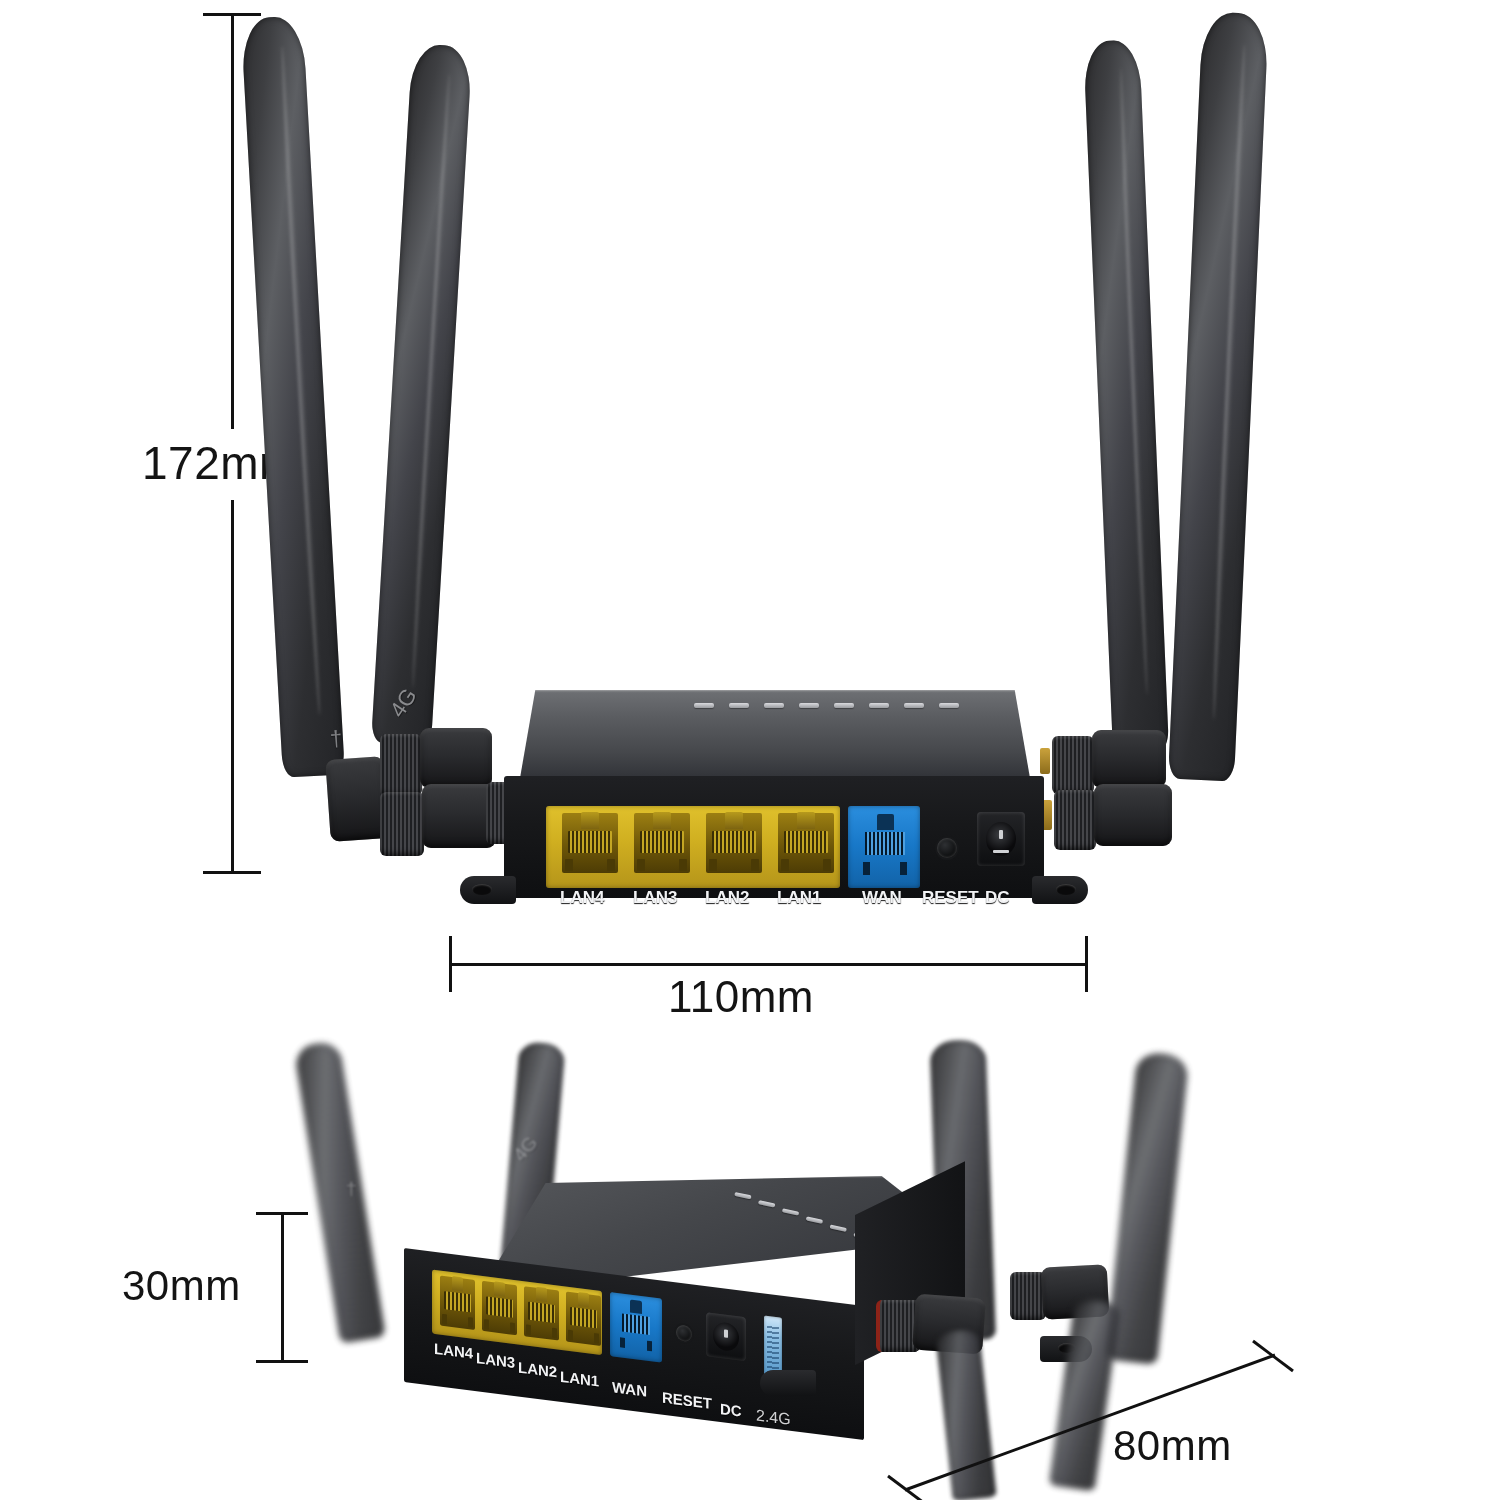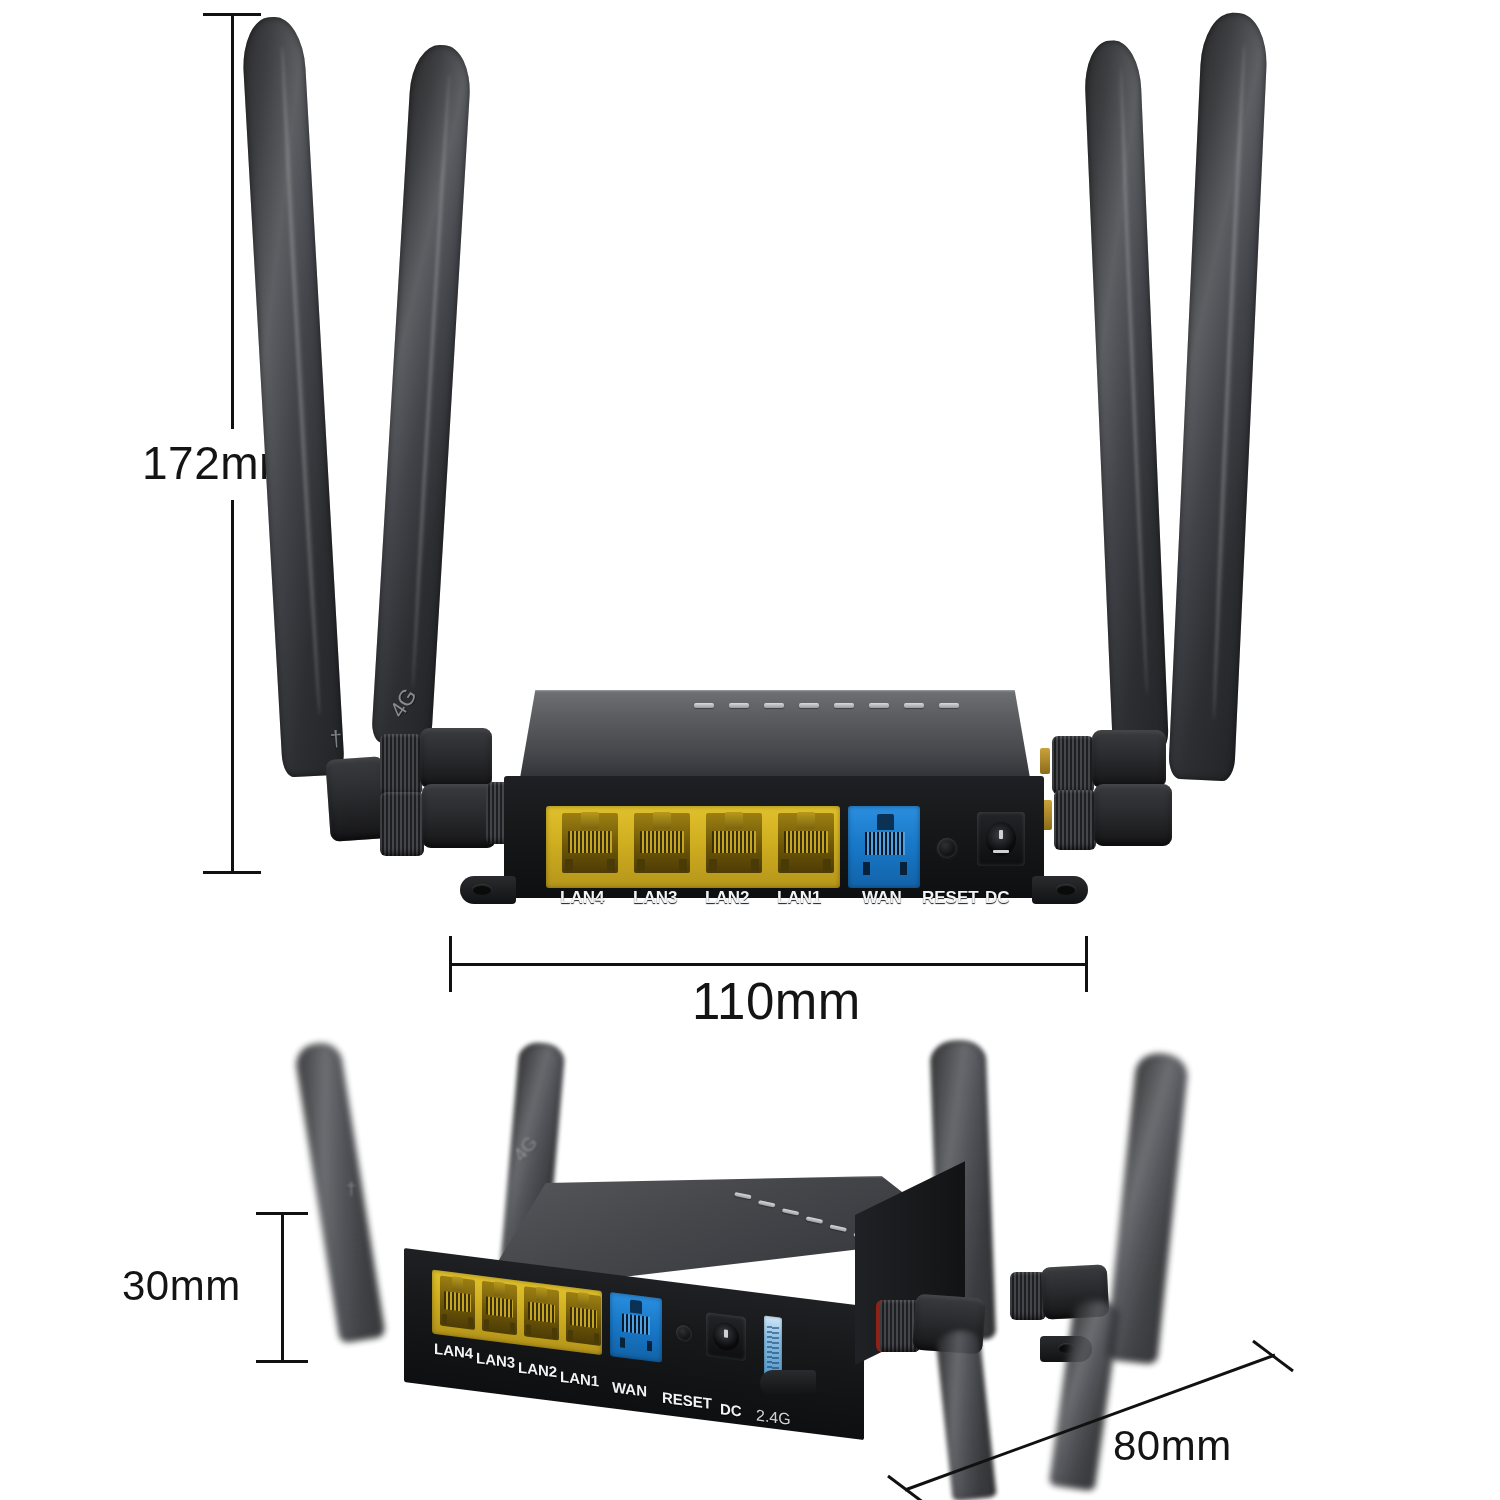--- a/index.html
+++ b/index.html
@@ -296,21 +296,21 @@
     <div class="port-label" style="left:777px;top:888px;font-size:17px;">LAN1</div>
     <div class="port-label" style="left:862px;top:888px;font-size:17px;">WAN</div>
     <div class="port-label" style="left:922px;top:888px;font-size:17px;">RESET</div>
     <div class="port-label" style="left:985px;top:888px;font-size:17px;">DC</div>
   </div>
 
   <div>
     <div class="dim-line h-line" style="left:450px;top:963px;width:638px;"></div>
     <div class="cap-v" style="left:449px;top:936px;height:56px;"></div>
     <div class="cap-v" style="left:1085px;top:936px;height:56px;"></div>
-    <div class="dim-label" style="left:692px;top:972px;font-size:51px;">110mm</div>
+    <div class="dim-label" style="left:668px;top:972px;font-size:44px;">110mm</div>
   </div>
 
   <div>
 
     <div class="ant blurry2" style="left:340px;top:1040px;width:46px;height:300px;transform:rotate(-9deg);transform-origin:50% 100%;"></div>
     <div class="ant blurry" style="left:498px;top:1042px;width:46px;height:250px;transform:rotate(5deg);transform-origin:50% 100%;"></div>
     <div class="ant blurry" style="left:940px;top:1040px;width:56px;height:300px;transform:rotate(-2deg);transform-origin:50% 100%;"></div>
     <div class="ant blurry2" style="left:1105px;top:1052px;width:52px;height:310px;transform:rotate(6deg);transform-origin:50% 100%;"></div>
 
     <div class="ant-mark" style="left:346px;top:1178px;font-size:19px;opacity:.45;filter:blur(1px);">†</div>

